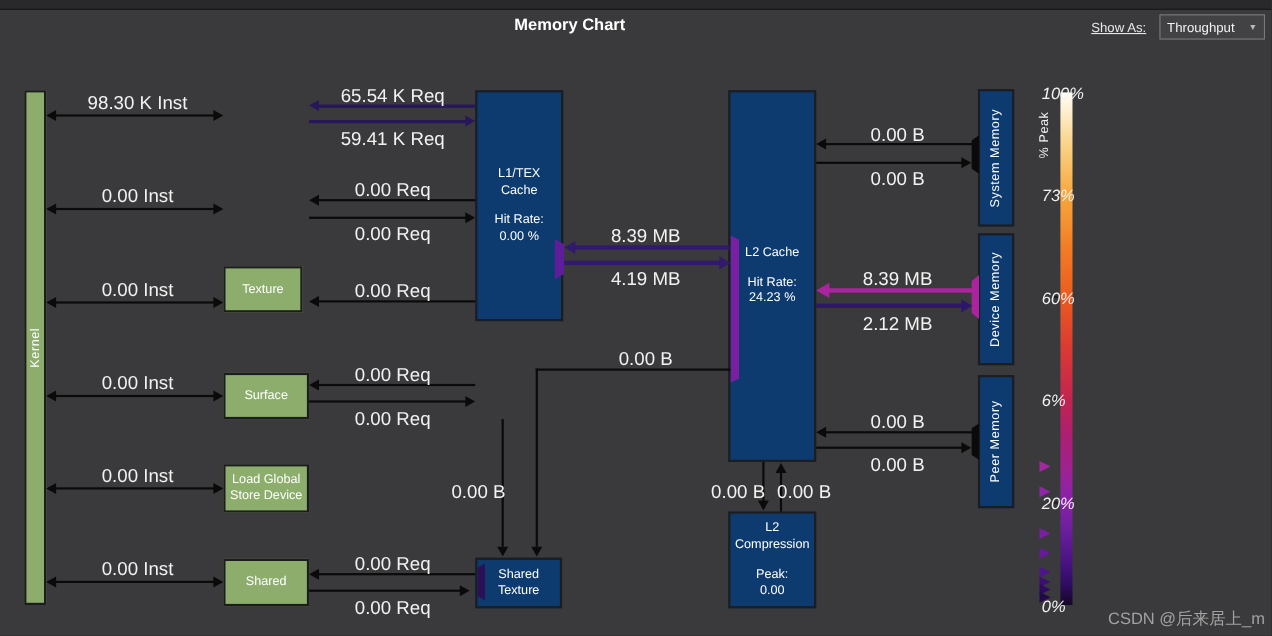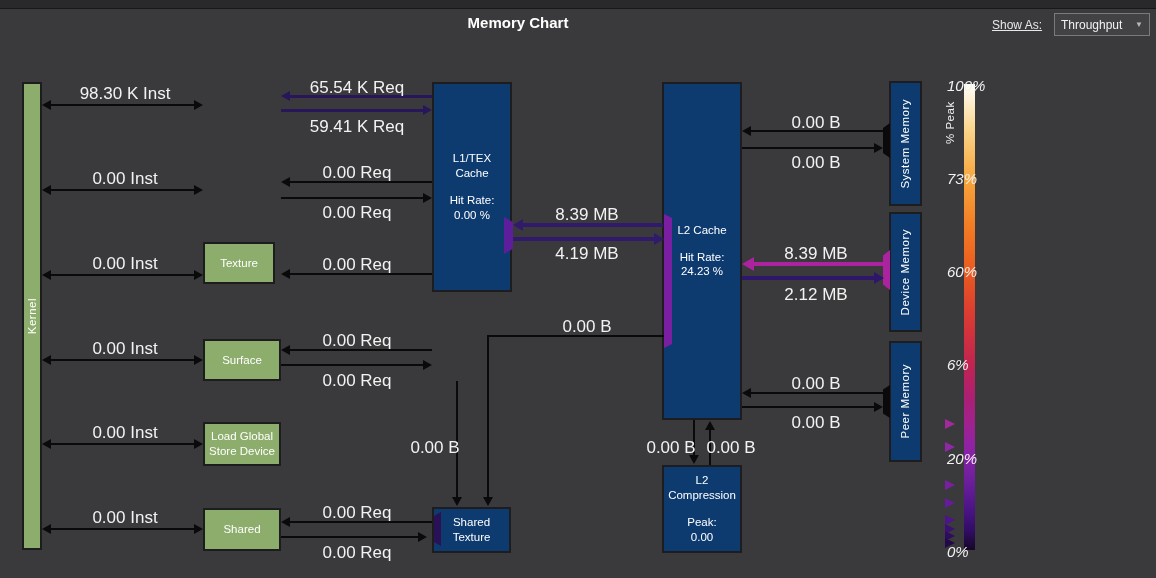--- a/index.html
+++ b/index.html
@@ -268,13 +268,14 @@
       <div class="cb-marker" style="top: 419.18px; border-left-color: rgb(164, 40, 158);"></div>
       <div class="cb-marker" style="top: 442.48px; border-left-color: rgb(145, 39, 168);"></div>
       <div class="cb-marker" style="top: 479.76px; border-left-color: rgb(123, 31, 162);"></div>
       <div class="cb-marker" style="top: 498.4px; border-left-color: rgb(103, 26, 158);"></div>
       <div class="cb-marker" style="top: 514.71px; border-left-color: rgb(78, 20, 137);"></div>
       <div class="cb-marker" style="top: 524.03px; border-left-color: rgb(61, 15, 116);"></div>
       <div class="cb-marker" style="top: 531.02px; border-left-color: rgb(47, 11, 96);"></div>
       <div class="cb-marker" style="top: 538.01px; border-left-color: rgb(35, 8, 74);"></div>
     </div>
 
+  <div class="watermark">CSDN @后来居上_m</div>
 </div>
 
 </body></html>

